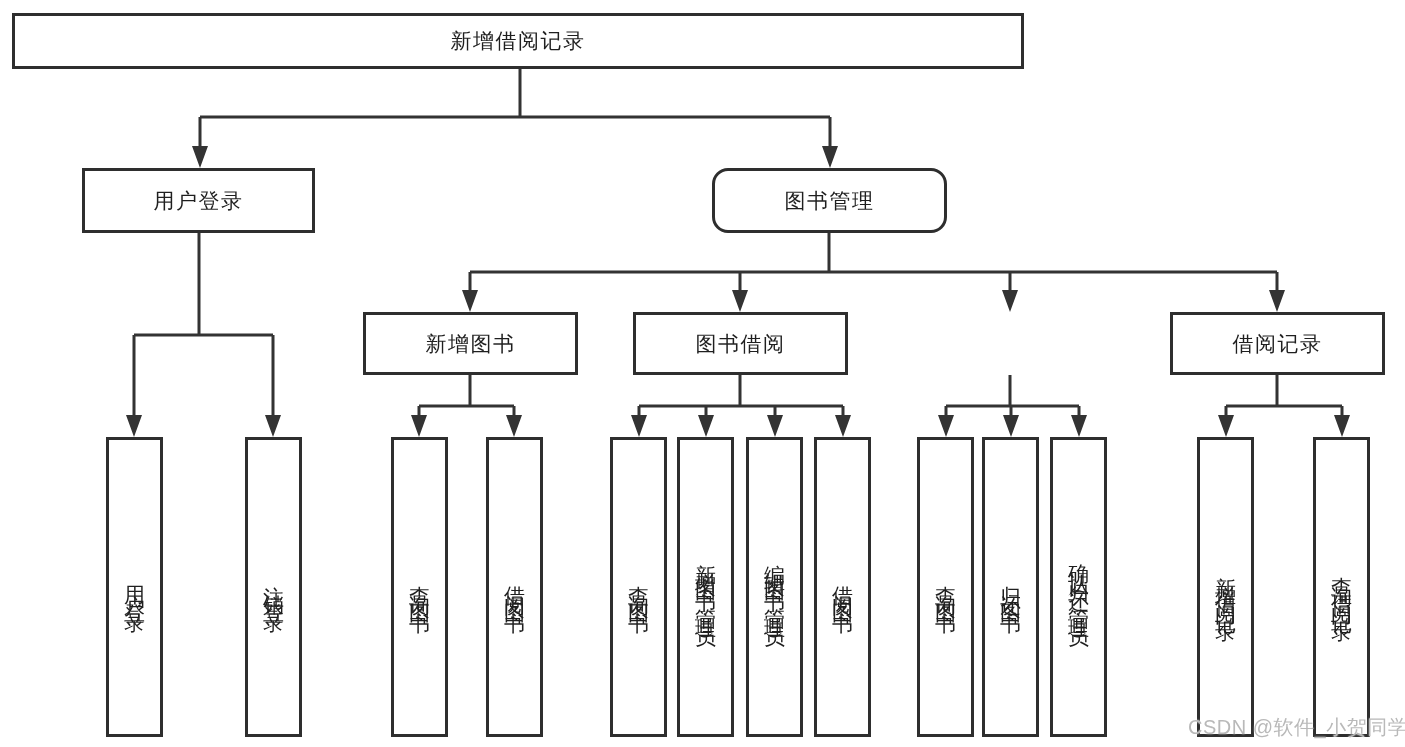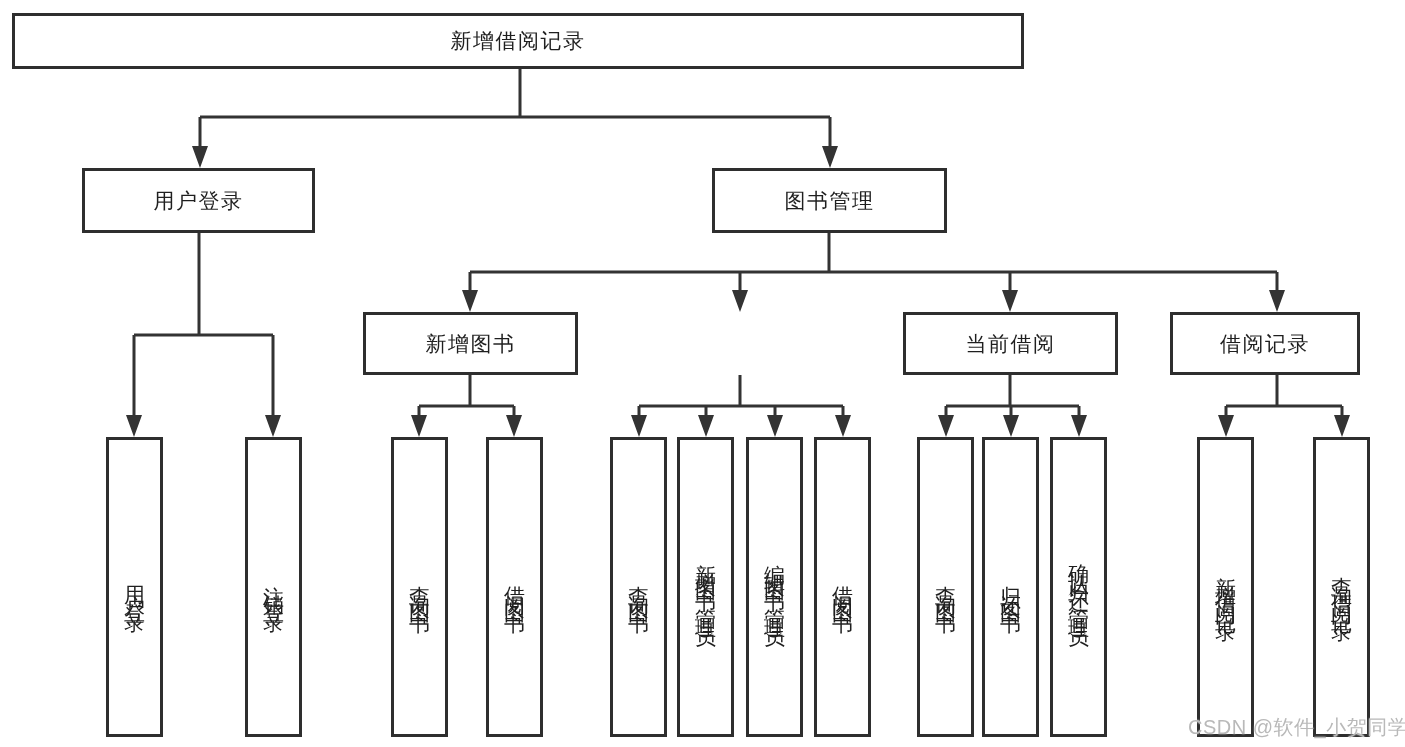--- a/index.html
+++ b/index.html
@@ -102,28 +102,28 @@
              M1003 415 L1019 415 L1011 437 Z
              M1071 415 L1087 415 L1079 437 Z
              M1218 415 L1234 415 L1226 437 Z
              M1334 415 L1350 415 L1342 437 Z" fill="#333333" stroke="none"></path>
   </svg>
 
   <div class="node hnode" style="left:12px; top:13px; width:1012px; height:56px;">新增借阅记录</div>
 
   <div class="node hnode" style="left:82px; top:168px; width:233px; height:65px;">用户登录</div>
 
-  <div class="node hnode" style="left:712px; top:168px; width:235px; height:65px;">图书管理</div>
+  <div class="node hnode" style="left:712px; top:168px; width:235px; height:65px;border-radius:16px;">图书管理</div>
 
   <div class="node hnode" style="left:363px; top:312px; width:215px; height:63px;">新增图书</div>
 
+  <div class="node hnode" style="left:633px; top:312px; width:215px; height:63px;">图书借阅</div>
 
-  <div class="node hnode" style="left:903px; top:312px; width:215px; height:63px;">当前借阅</div>
 
-  <div class="node hnode" style="left:1170px; top:312px; width:190px; height:63px;">借阅记录</div>
+  <div class="node hnode" style="left:1170px; top:312px; width:215px; height:63px;">借阅记录</div>
 
   <div class="node vnode" style="left:106px;">
     <div class="vtext">用户登录</div>
   </div>
   <div class="node vnode" style="left:245px;">
     <div class="vtext">注销登录</div>
   </div>
 
   <div class="node vnode" style="left:391px;">
     <div class="vtext">查询图书</div>

